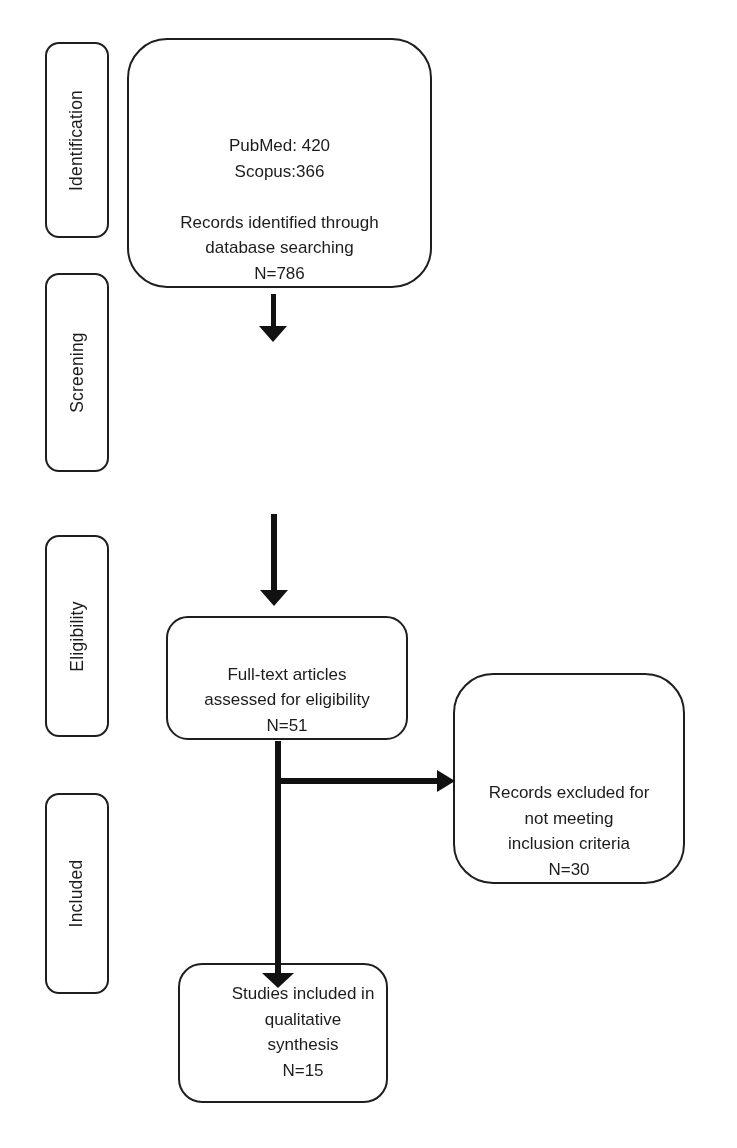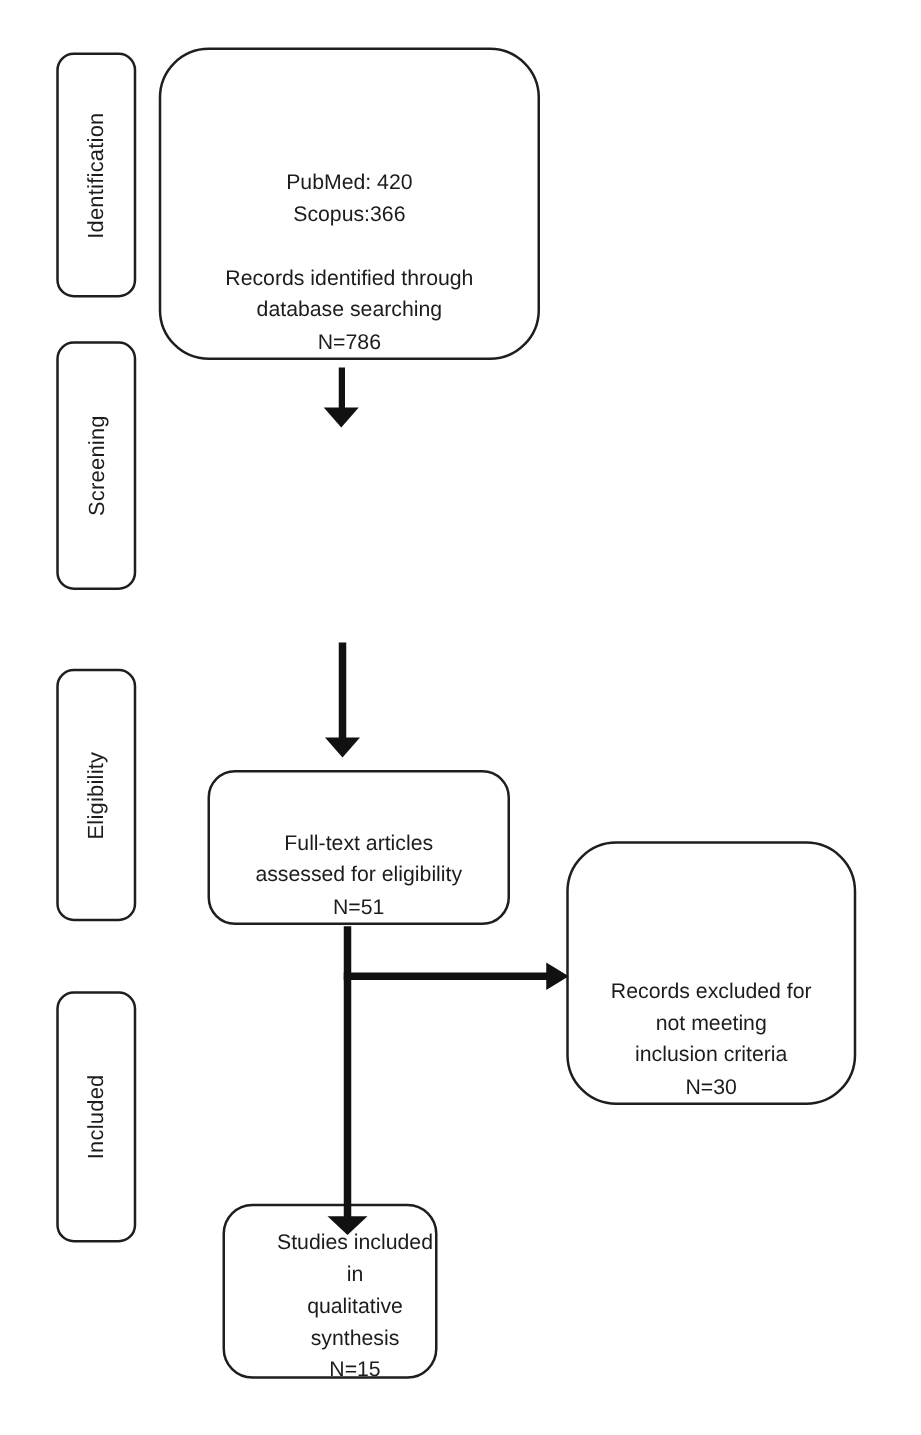--- a/index.html
+++ b/index.html
@@ -55,21 +55,21 @@
   }
   .box-text {
     white-space: pre-line;
     font-size: 17px;
     line-height: 1.5;
   }
   .box-identified { left: 127px; top: 38px;  width: 305px; height: 250px; border-radius: 40px; }
   .box-screened   { left: 141px; top: 352px; width: 289px; height: 156px; border-radius: 30px; }
   .box-eligible   { left: 166px; top: 616px; width: 242px; height: 124px; border-radius: 22px; }
   .box-excluded   { left: 453px; top: 625px; width: 232px; height: 211px; border-radius: 40px; margin-top: 48px; }
-  .box-included   { left: 178px; top: 963px; width: 172px; height: 140px; border-radius: 24px;
+  .box-included   { left: 178px; top: 963px; width: 210px; height: 140px; border-radius: 24px;
                     align-items: flex-start; padding-top: 16px; padding-left: 40px; }
 
   
   .shaft-v {
     position: absolute;
     background: #111111;
     z-index: 2;
   }
   .shaft-h {
     position: absolute;

